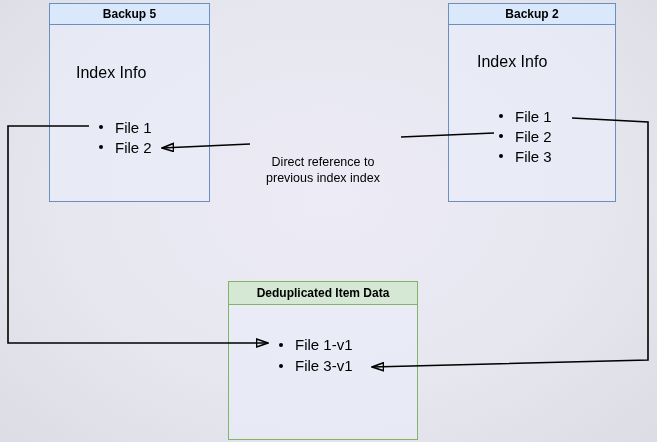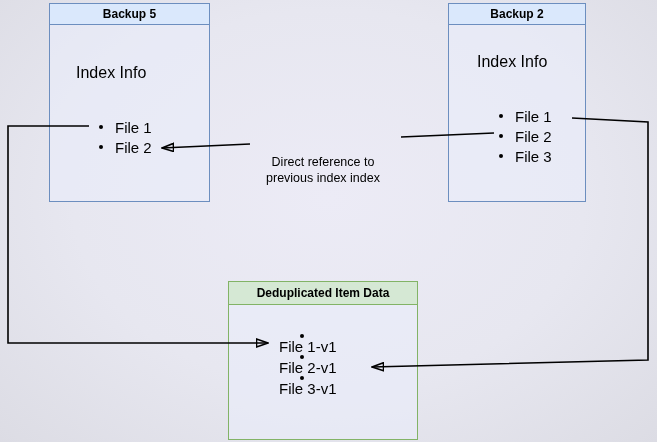--- a/index.html
+++ b/index.html
@@ -21,27 +21,27 @@
   .hdr{
     position:absolute;left:0;right:0;top:0;
     text-align:center;font-weight:bold;font-size:12px;
     box-sizing:border-box;
   }
   .blue .hdr{height:21px;line-height:21px;background:#dae8fc;border-bottom:1.5px solid #6c8ebf;}
   .green .hdr{height:23px;line-height:23px;background:#d5e8d4;border-bottom:1.5px solid #82b366;}
   .sublabel{position:absolute;font-size:16px;line-height:19px;white-space:nowrap;}
   .blist{position:absolute;}
   .row{display:flex;align-items:center;height:20px;}
-  .green .row{height:21px;flex-direction:column;}
+  .green .row{height:21px;}
   .dot{width:4px;height:4px;border-radius:50%;background:#000;margin-right:12px;flex:none;}
   .row .txt{font-size:15px;white-space:nowrap;}
   #b1{left:49px;top:3px;width:161px;height:199px;}
   #b1 .sublabel{left:26px;top:59px;}
   #b1 .blist{left:49px;top:113px;}
-  #b2{left:448px;top:3px;width:138px;height:199px;}
+  #b2{left:448px;top:3px;width:168px;height:199px;}
   #b2 .sublabel{left:28px;top:48px;}
   #b2 .blist{left:50px;top:102px;}
   #dd{left:228px;top:281px;width:190px;height:159px;}
   #dd .blist{left:50px;top:52px;}
   .arrows{position:absolute;left:0;top:0;width:657px;height:442px;pointer-events:none;}
   .arrows path{stroke:#000;stroke-width:1.6;fill:none;}
   .edge-label{
     position:absolute;left:243px;top:126px;width:160px;
     text-align:center;font-size:12.5px;line-height:16px;margin-top:28px;
   }
@@ -87,24 +87,20 @@
 
   <div class="node green" id="dd">
     <div class="hdr">Deduplicated Item Data</div>
     <div class="blist">
       <div class="row">
         <span class="dot"></span>
         <span class="txt">File 1-v1</span>
       </div>
       <div class="row">
         <span class="dot"></span>
-        <span class="txt">File 2-v1</span>
-      </div>
-      <div class="row">
-        <span class="dot"></span>
         <span class="txt">File 3-v1</span>
       </div>
     </div>
   </div>
 
   <svg class="arrows" viewBox="0 0 657 442" xmlns="http://www.w3.org/2000/svg">
     <defs>
       <marker id="ah" markerWidth="13" markerHeight="10" refX="12" refY="5" orient="auto" markerUnits="userSpaceOnUse">
         <path d="M0.5,1 L12,5 L0.5,9 Z" fill="#000" stroke="none"></path>
       </marker>

